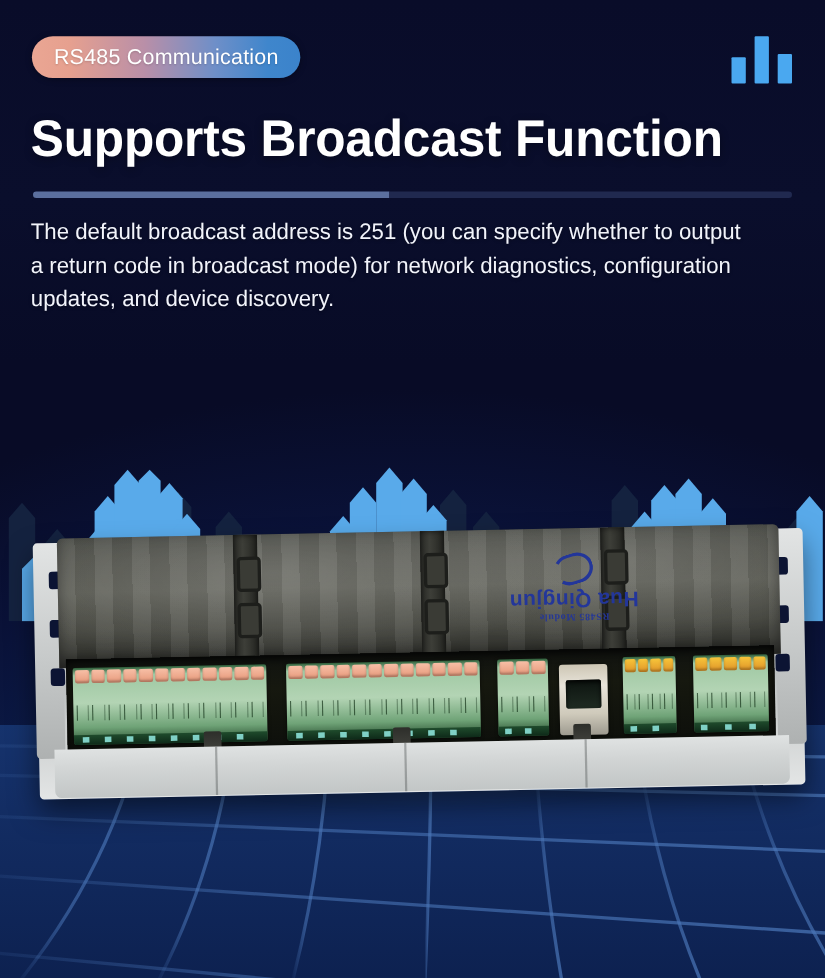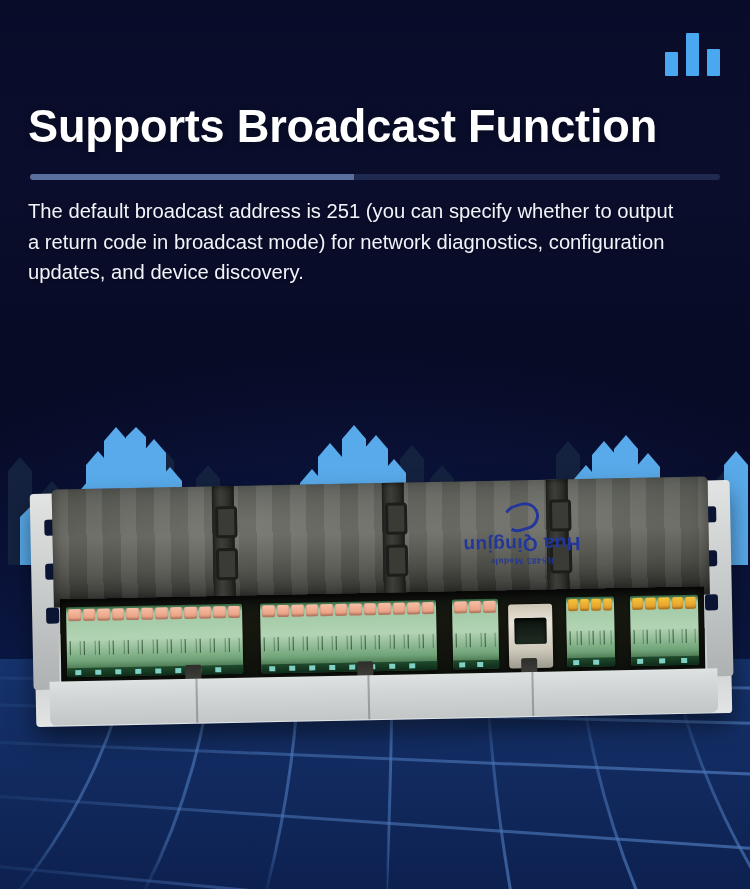--- a/index.html
+++ b/index.html
@@ -261,20 +261,23 @@
         <path d="M484 -10 C 488 60, 496 150, 512 240"></path>
         <path d="M576 -10 C 584 60, 602 150, 640 240"></path>
         <path d="M668 -10 C 682 60, 712 150, 770 240"></path>
         <path d="M214 -10 C 208 60, 188 150, 140 240"></path>
         <path d="M132 -10 C 120 60, 86 150, 12 240"></path>
       </g>
       <rect x="0" y="0" width="750" height="230" fill="none"></rect>
     </svg>
   </div>
 
+  <div class="badge">
+    <span>RS485 Communication</span>
+  </div>
 
   <div class="bars-icon">
     <i class="b1"></i>
     <i class="b2"></i>
     <i class="b3"></i>
   </div>
 
   <div class="headline">Supports Broadcast Function</div>
 
   <div class="divider">

